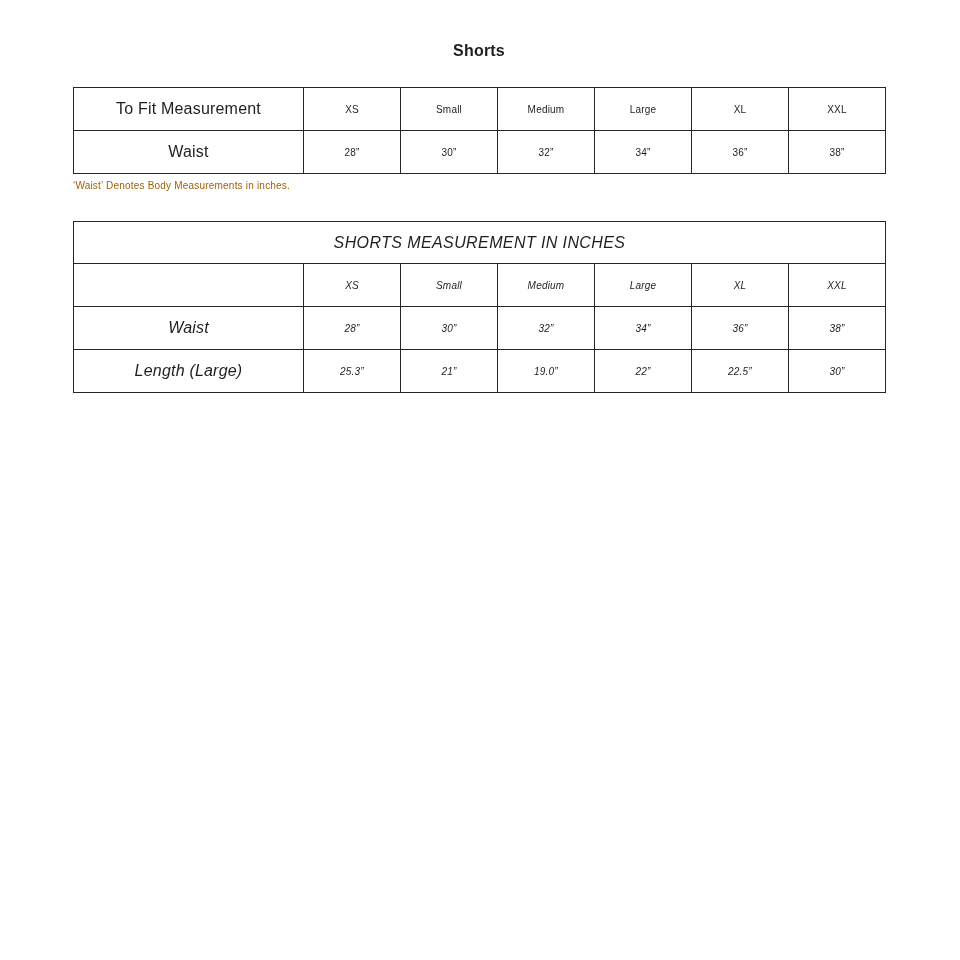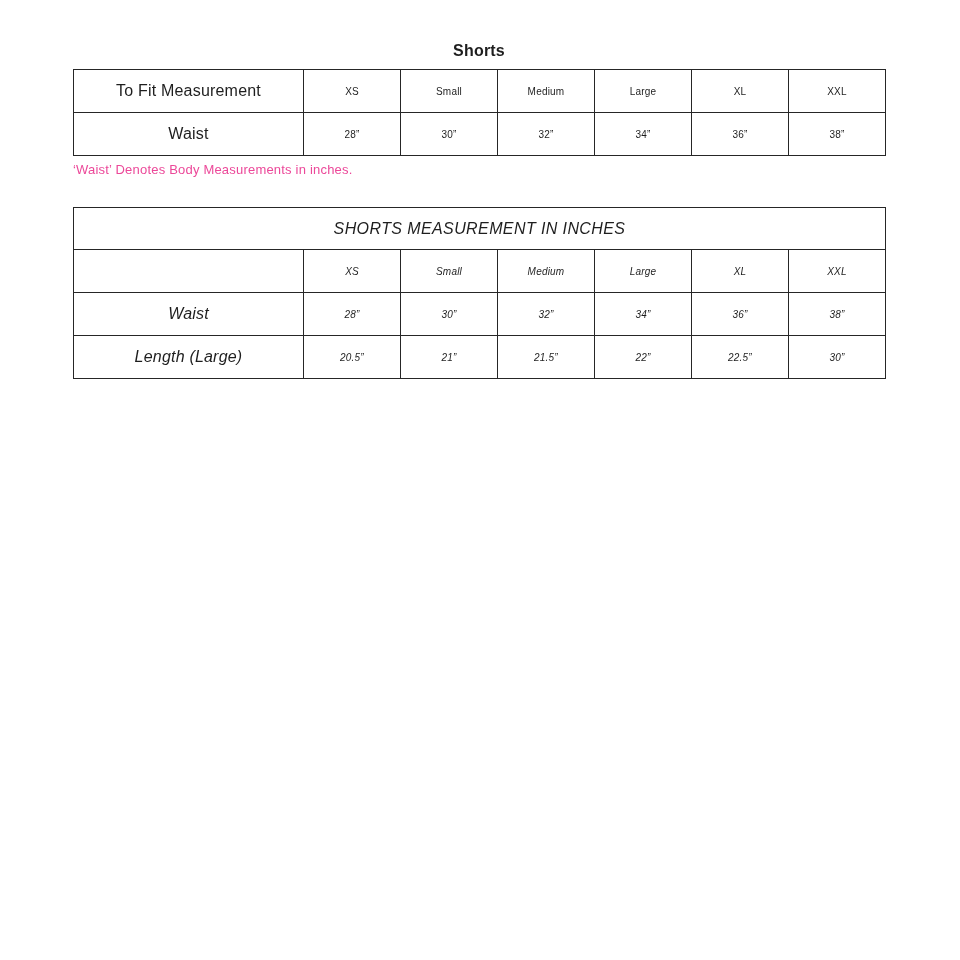--- a/index.html
+++ b/index.html
@@ -26,21 +26,21 @@
     font-size: 16px;
     font-weight: 700;
     letter-spacing: 0.2px;
   }
   table {
     border-collapse: collapse;
     table-layout: fixed;
     width: 812px;
     background: #ffffff;
   }
-  table.fit-table { margin-top: 8px; }
+  table.fit-table { margin-top: 26px; }
   table.garment-table { margin-top: 30px; font-style: italic; }
   col.label-col { width: 230px; }
   col.size-col  { width: 97px; }
   td {
     border: 1px solid #262626;
     text-align: center;
     vertical-align: middle;
     height: 42px;
     padding: 0;
     font-size: 10px;
@@ -51,23 +51,23 @@
   td.row-label, td.table-head-label {
     font-size: 16px;
   }
   td.span-title {
     font-size: 16px;
     letter-spacing: 0.4px;
     height: 41px;
   }
   .footnote {
     margin-top: 6px;
-    font-size: 13px;
+    font-size: 10px;
     letter-spacing: 0.2px;
-    color: #ec4899;
+    color: #a16207;
     text-align: left;
   }
 </style>
 </head>
 <body>
 
 <div class="wrapper">
 
   <h2 class="page-title">Shorts</h2>
 
@@ -132,23 +132,23 @@
         <td class="row-label">Waist</td>
         <td>28”</td>
         <td>30”</td>
         <td>32”</td>
         <td>34”</td>
         <td>36”</td>
         <td>38”</td>
       </tr>
       <tr>
         <td class="row-label">Length (Large)</td>
-        <td>20.5”</td>
+        <td>25.3”</td>
         <td>21”</td>
-        <td>21.5”</td>
+        <td>19.0”</td>
         <td>22”</td>
         <td>22.5”</td>
         <td>30”</td>
       </tr>
     </tbody>
   </table>
 
 </div>
 
 </body></html>

